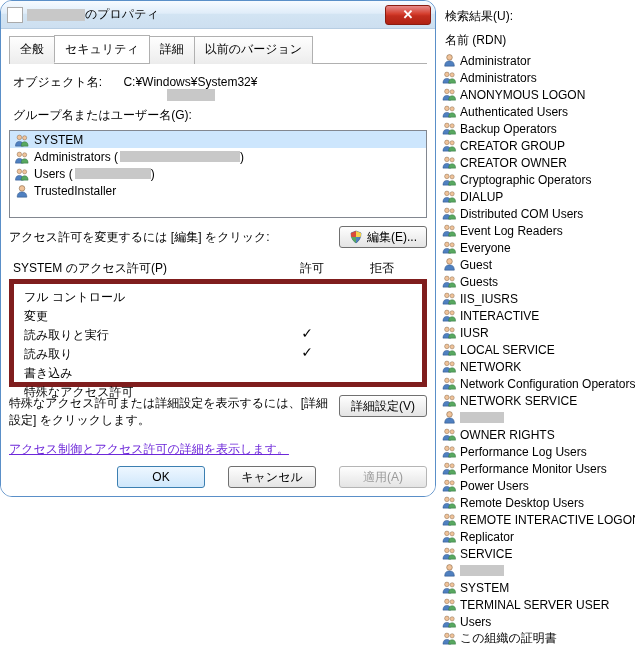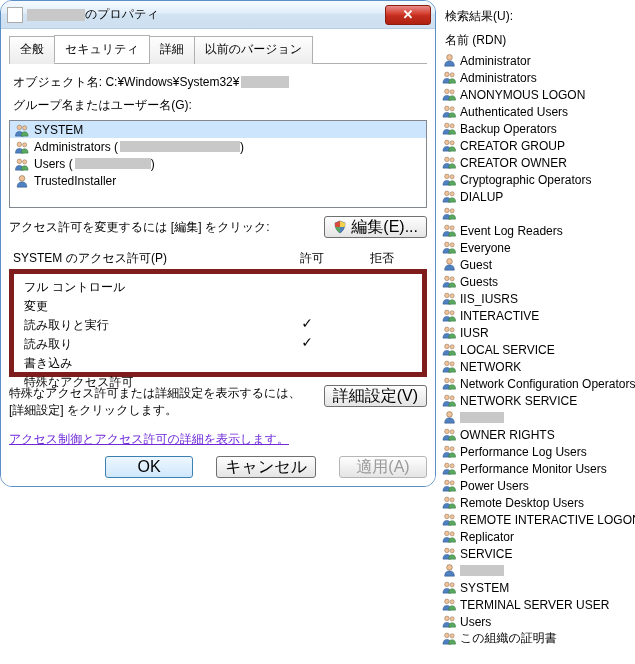--- a/index.html
+++ b/index.html
@@ -78,21 +78,21 @@
     top: 1px;
   }
   .tab.active {
     background: #fff;
     border-bottom: 1px solid #fff;
     top: 0;
     padding-top: 5px;
   }
   .field { margin: 6px 4px; }
   .label { display:inline-block; }
-  .pathval { display:inline-flex; align-items:center; }
+  .pathval { margin-left: 18px; display:inline-flex; align-items:center;flex-direction:column; }
   .pathval .redact2 { display:inline-block; width:48px; height:12px; background:#c8c8c8; margin-left:2px;}
   .listbox {
     border: 1px solid #828790;
     background: #fff;
     height: 88px;
     overflow: hidden;
     margin: 2px 0 8px 0;
   }
   .prow {
     display: flex;
@@ -107,21 +107,21 @@
   }
   .prow .redact3 { display:inline-block; height:11px; background:#c8c8c8; margin-left:2px;}
   .btnrow { display:flex; align-items:center; margin: 4px 0 10px 0;}
   .btnrow .spacer { flex:1; }
   .wbtn {
     min-width: 88px;
     height: 22px;
     border: 1px solid #707070;
     background: linear-gradient(to bottom,#fefefe,#e4e4e4);
     border-radius: 3px;
-    font-size: 16px;
+    font-size: 12px;
     display: inline-flex;
     align-items: center;
     justify-content: center;
     padding: 0 8px;
   }
   .wbtn.disabled { color: #9a9a9a; border-color:#b5b5b5; }
   .shield {
     width: 14px; height:14px; margin-right:4px;
     display:inline-block;
   }
@@ -396,20 +396,21 @@
           </svg>
         </span>
         <span>DIALUP</span>
       </div>
       <div class="rrow">
         <span class="ricon">
           <svg width="17" height="14">
             <use href="#sym-group"></use>
           </svg>
         </span>
+        <span>Distributed COM Users</span>
       </div>
       <div class="rrow">
         <span class="ricon">
           <svg width="17" height="14">
             <use href="#sym-group"></use>
           </svg>
         </span>
         <span>Event Log Readers</span>
       </div>
       <div class="rrow">

